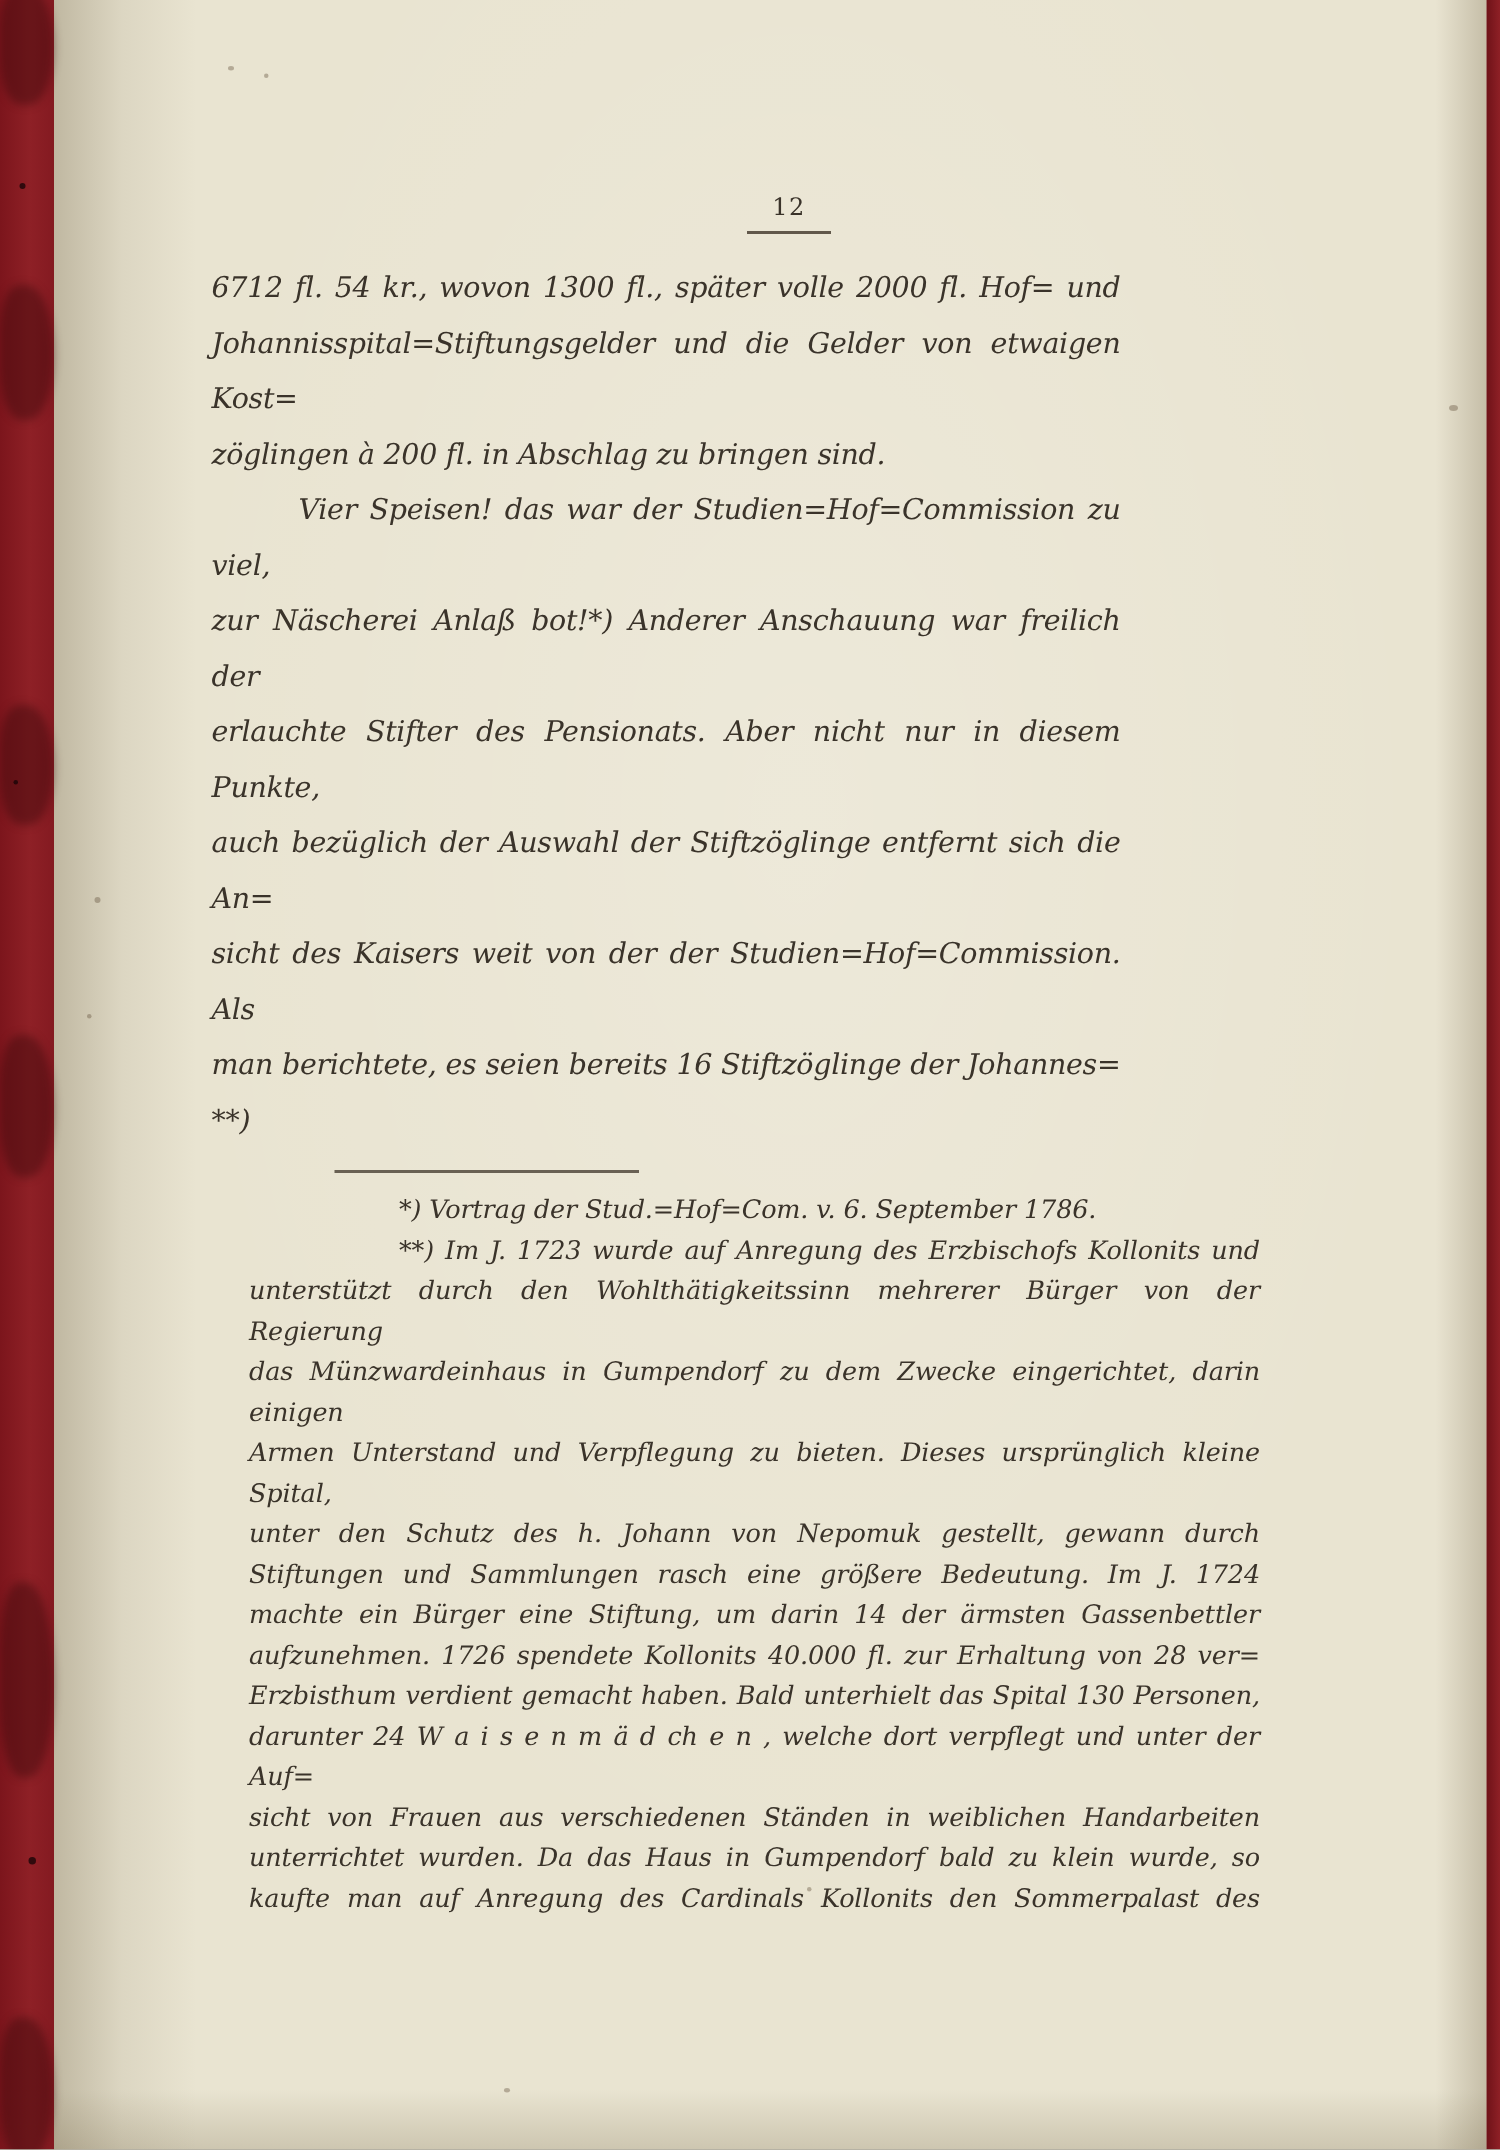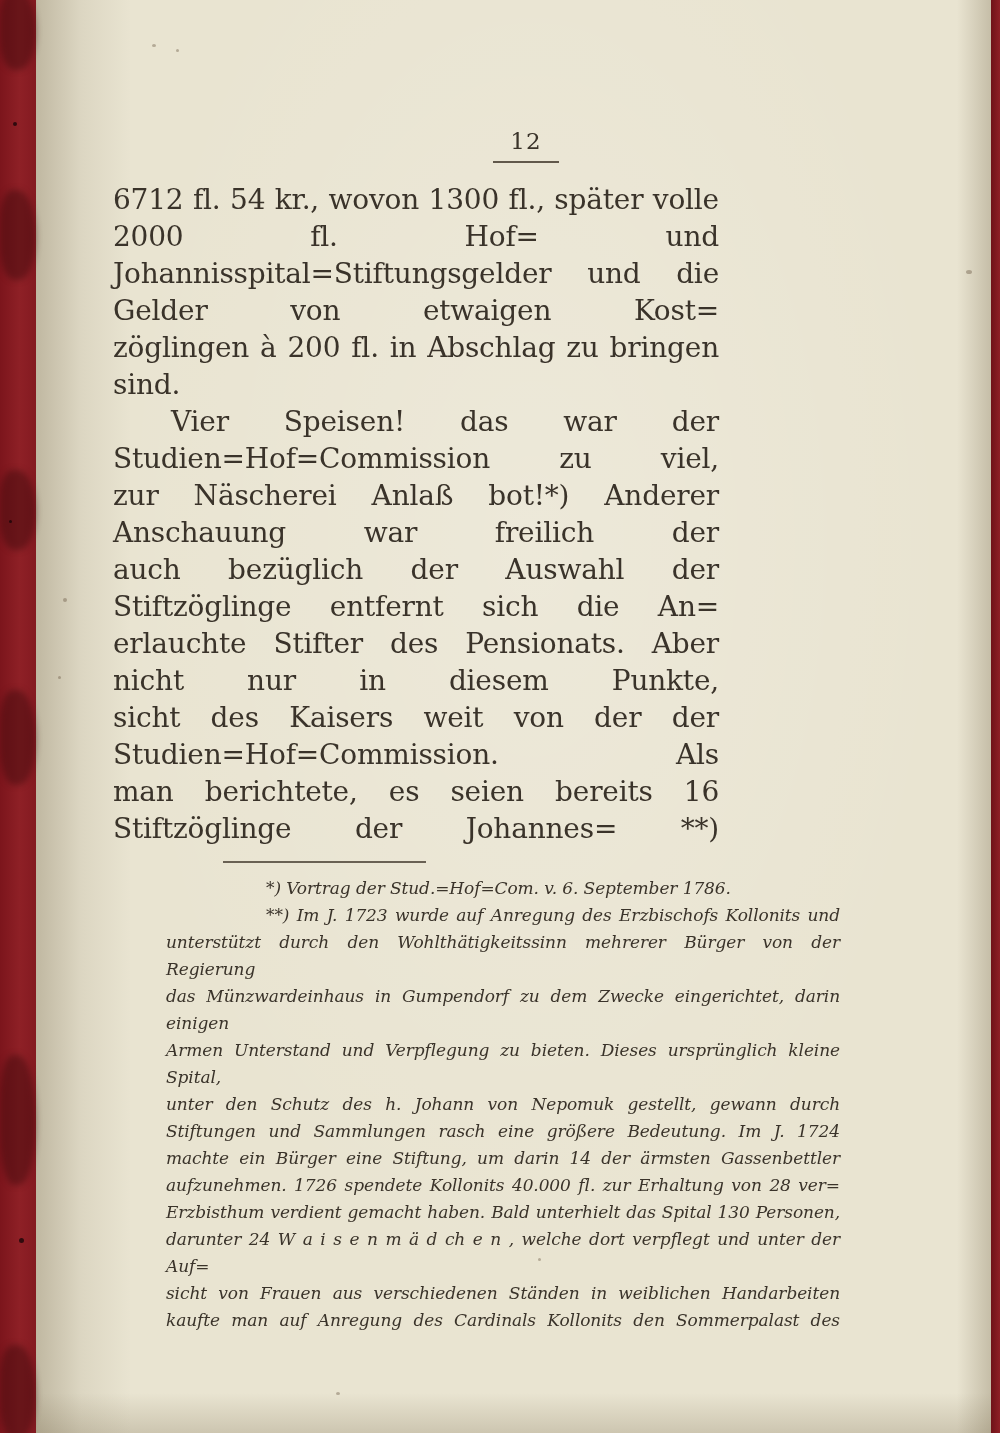--- a/index.html
+++ b/index.html
@@ -60,33 +60,34 @@
   }
 
   .page-header {
     margin-top: 128px;
     width: 606px;
     margin-left: 187px;
     text-align: center;
   }
   .page-number {
     display: inline-block;
-    font-size: 23px;
+    font-size: 16px;
     letter-spacing: 1px;
     padding: 0 17px 7px 17px;
     border-bottom: 2px solid rgba(62, 52, 40, 0.8);
   }
 
   .main-text {
     margin-top: 18px;
-    margin-left: 77px;
+    margin-left: 105px;
     width: 606px;
-    font-size: 28px;
+    font-size: 19px;
     line-height: 37px;
     letter-spacing: -0.2px;
+    font-style: italic;
   }
   .line {
     text-align: justify;
     text-align-last: justify;
     white-space: normal;
   }
   .line.indent { text-indent: 58px; }
   .line.no-justify { text-align-last: left; }
 
   .footnote-sep {
@@ -144,22 +145,22 @@
 
       <div class="main-text">
           <div>
             <div class="line">6712 fl. 54 kr., wovon 1300 fl., später volle 2000 fl. Hof= und</div>
             <div class="line">Johannisspital=Stiftungsgelder und die Gelder von etwaigen Kost=</div>
             <div class="line no-justify">zöglingen à 200 fl. in Abschlag zu bringen sind.</div>
           </div>
           <div>
             <div class="line indent">Vier Speisen! das war der Studien=Hof=Commission zu viel,</div>
             <div class="line">zur Näscherei Anlaß bot!*) Anderer Anschauung war freilich der</div>
+            <div class="line">erlauchte Stifter des Pensionats. Aber nicht nur in diesem Punkte,</div>
             <div class="line">auch bezüglich der Auswahl der Stiftzöglinge entfernt sich die An=</div>
-            <div class="line">erlauchte Stifter des Pensionats. Aber nicht nur in diesem Punkte,</div>
             <div class="line">sicht des Kaisers weit von der der Studien=Hof=Commission. Als</div>
             <div class="line">man berichtete, es seien bereits 16 Stiftzöglinge der Johannes= **)</div>
           </div>
         </div>
 
       <div class="footnote-sep"></div>
 
       <div class="footnotes">
           <div>
             <div class="fline indent no-justify">*) Vortrag der Stud.=Hof=Com. v. 6. September 1786.</div>
@@ -169,20 +170,21 @@
             <div class="fline">unterstützt durch den Wohlthätigkeitssinn mehrerer Bürger von der Regierung</div>
             <div class="fline">das Münzwardeinhaus in Gumpendorf zu dem Zwecke eingerichtet, darin einigen</div>
             <div class="fline">Armen Unterstand und Verpflegung zu bieten. Dieses ursprünglich kleine Spital,</div>
             <div class="fline">unter den Schutz des h. Johann von Nepomuk gestellt, gewann durch</div>
             <div class="fline">Stiftungen und Sammlungen rasch eine größere Bedeutung. Im J. 1724</div>
             <div class="fline">machte ein Bürger eine Stiftung, um darin 14 der ärmsten Gassenbettler</div>
             <div class="fline">aufzunehmen. 1726 spendete Kollonits 40.000 fl. zur Erhaltung von 28 ver=</div>
             <div class="fline">Erzbisthum verdient gemacht haben. Bald unterhielt das Spital 130 Personen,</div>
             <div class="fline">darunter 24 W a i s e n m ä d ch e n , welche dort verpflegt und unter der Auf=</div>
             <div class="fline">sicht von Frauen aus verschiedenen Ständen in weiblichen Handarbeiten</div>
+            <div class="fline">unterrichtet wurden. Da das Haus in Gumpendorf bald zu klein wurde, so</div>
             <div class="fline">kaufte man auf Anregung des Cardinals Kollonits den Sommerpalast des</div>
           </div>
         </div>
 
     </div>
   </div>
 
   <div class="edge-right"></div>
 
 </div>

